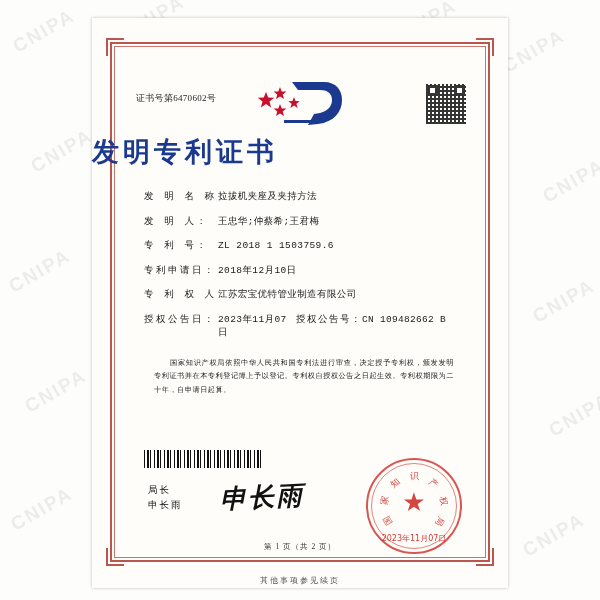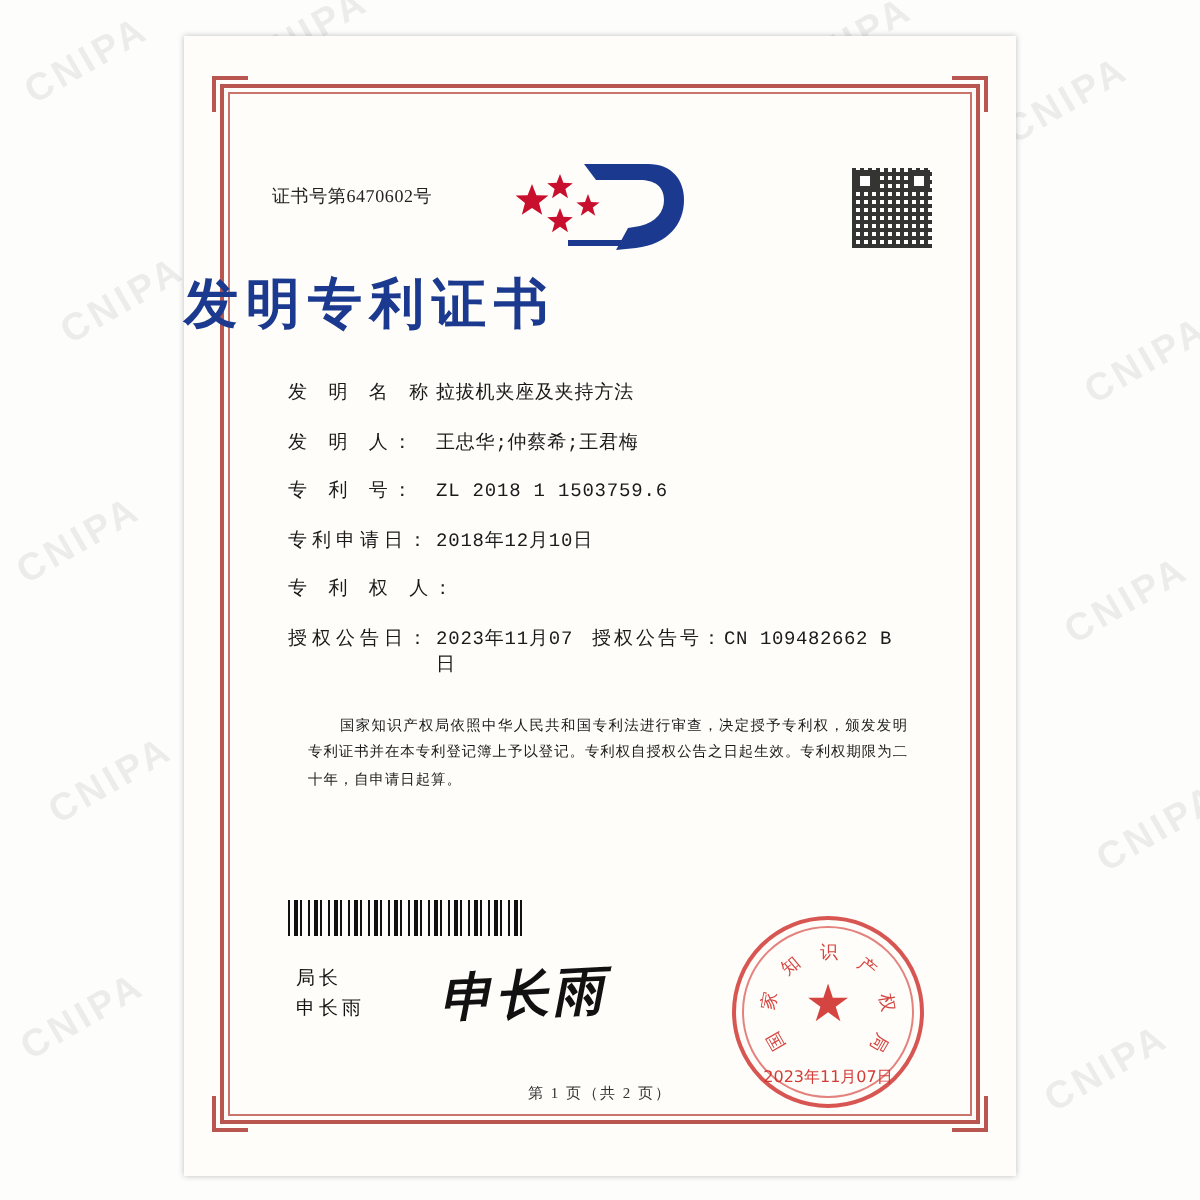--- a/index.html
+++ b/index.html
@@ -378,20 +378,21 @@
       <div class="field-row">
         <div class="field-label">专 利 号：</div>
         <div class="field-value">ZL 2018 1 1503759.6</div>
       </div>
       <div class="field-row">
         <div class="field-label">专利申请日：</div>
         <div class="field-value">2018年12月10日</div>
       </div>
       <div class="field-row">
         <div class="field-label">专 利 权 人：</div>
+        <div class="field-value">江苏宏宝优特管业制造有限公司</div>
       </div>
       <div class="field-row dual">
         <div class="field-label">授权公告日：</div>
         <div class="field-value field-value1">2023年11月07日</div>
         <div class="field-label2">授权公告号：</div>
         <div class="field-value2">CN 109482662 B</div>
       </div>
     </div>
 
     <div id="paras">
@@ -416,13 +417,14 @@
           <span style="transform: rotate(80deg) translate(-4px, -36px);">权</span>
           <span style="transform: rotate(120deg) translate(-4px, -36px);">局</span>
         </div>
       <div class="star">★</div>
       <div class="seal-date">2023年11月07日</div>
     </div>
 
     <div id="page-num">第 1 页（共 2 页）</div>
   </div>
 
+  <div id="footnote">其他事项参见续页</div>
 </div>
 
 </body></html>

